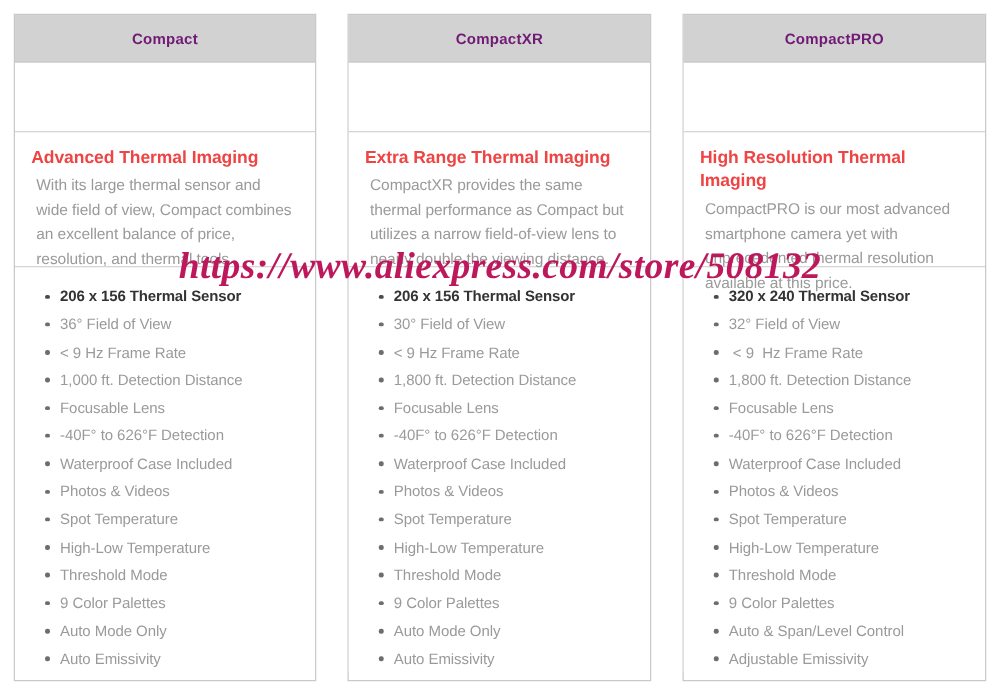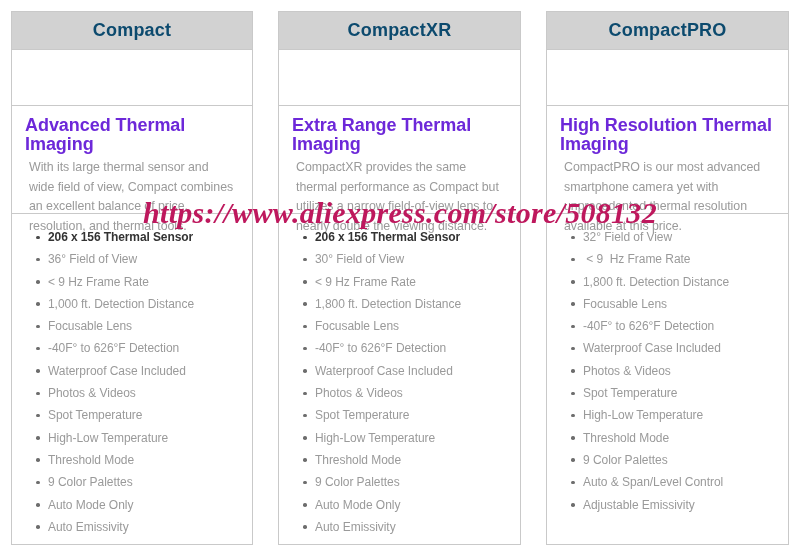--- a/index.html
+++ b/index.html
@@ -36,43 +36,43 @@
   .col-header {
     position: relative;
     height: 37px;
     background: #d2d2d2;
     border-bottom: 1px solid #c9c9c9;
     display: flex;
     align-items: center;
     justify-content: center;
   }
   .col-header-label {
-    font-size: 18px;
-    font-weight: bold;
-    color: #0c4a6e;
+    font-size: 12px;
+    font-weight: bold;
+    color: #701a75;
     letter-spacing: 0.2px;
   }
 
   .col-image {
     height: 55px;
     border-bottom: 1px solid #c9c9c9;
     background: #ffffff;
   }
 
   .col-desc {
     height: 108px;
     padding: 10px 13px 0 13px;
     box-sizing: border-box;
     border-bottom: 1px solid #c9c9c9;
     background: #ffffff;
   }
   .desc-title {
-    font-size: 18px;
-    font-weight: bold;
-    color: #6d28d9;
+    font-size: 14px;
+    font-weight: bold;
+    color: #ef4444;
     line-height: 19px;
     margin: 0 0 1px 0;
     letter-spacing: -0.05px;
   }
   .desc-body {
     font-size: 12.4px;
     color: #9a9a9a;
     line-height: 19.6px;
     margin: 4px;
     letter-spacing: -0.05px;
@@ -198,20 +198,21 @@
     <div class="col-header">
       <span class="col-header-label">CompactPRO</span>
     </div>
     <div class="col-image"></div>
     <div class="col-desc">
       <p class="desc-title">High Resolution Thermal Imaging</p>
       <p class="desc-body">CompactPRO is our most advanced smartphone camera yet with unprecedented thermal resolution available at this price.</p>
     </div>
     <div class="col-specs">
       <ul class="spec-list">
+        <li class="strong">320 x 240 Thermal Sensor</li>
         <li>32° Field of View</li>
         <li> &lt; 9  Hz Frame Rate</li>
         <li>1,800 ft. Detection Distance</li>
         <li>Focusable Lens</li>
         <li>-40F° to 626°F Detection</li>
         <li>Waterproof Case Included</li>
         <li>Photos &amp; Videos</li>
         <li>Spot Temperature</li>
         <li>High-Low Temperature</li>
         <li>Threshold Mode</li>

